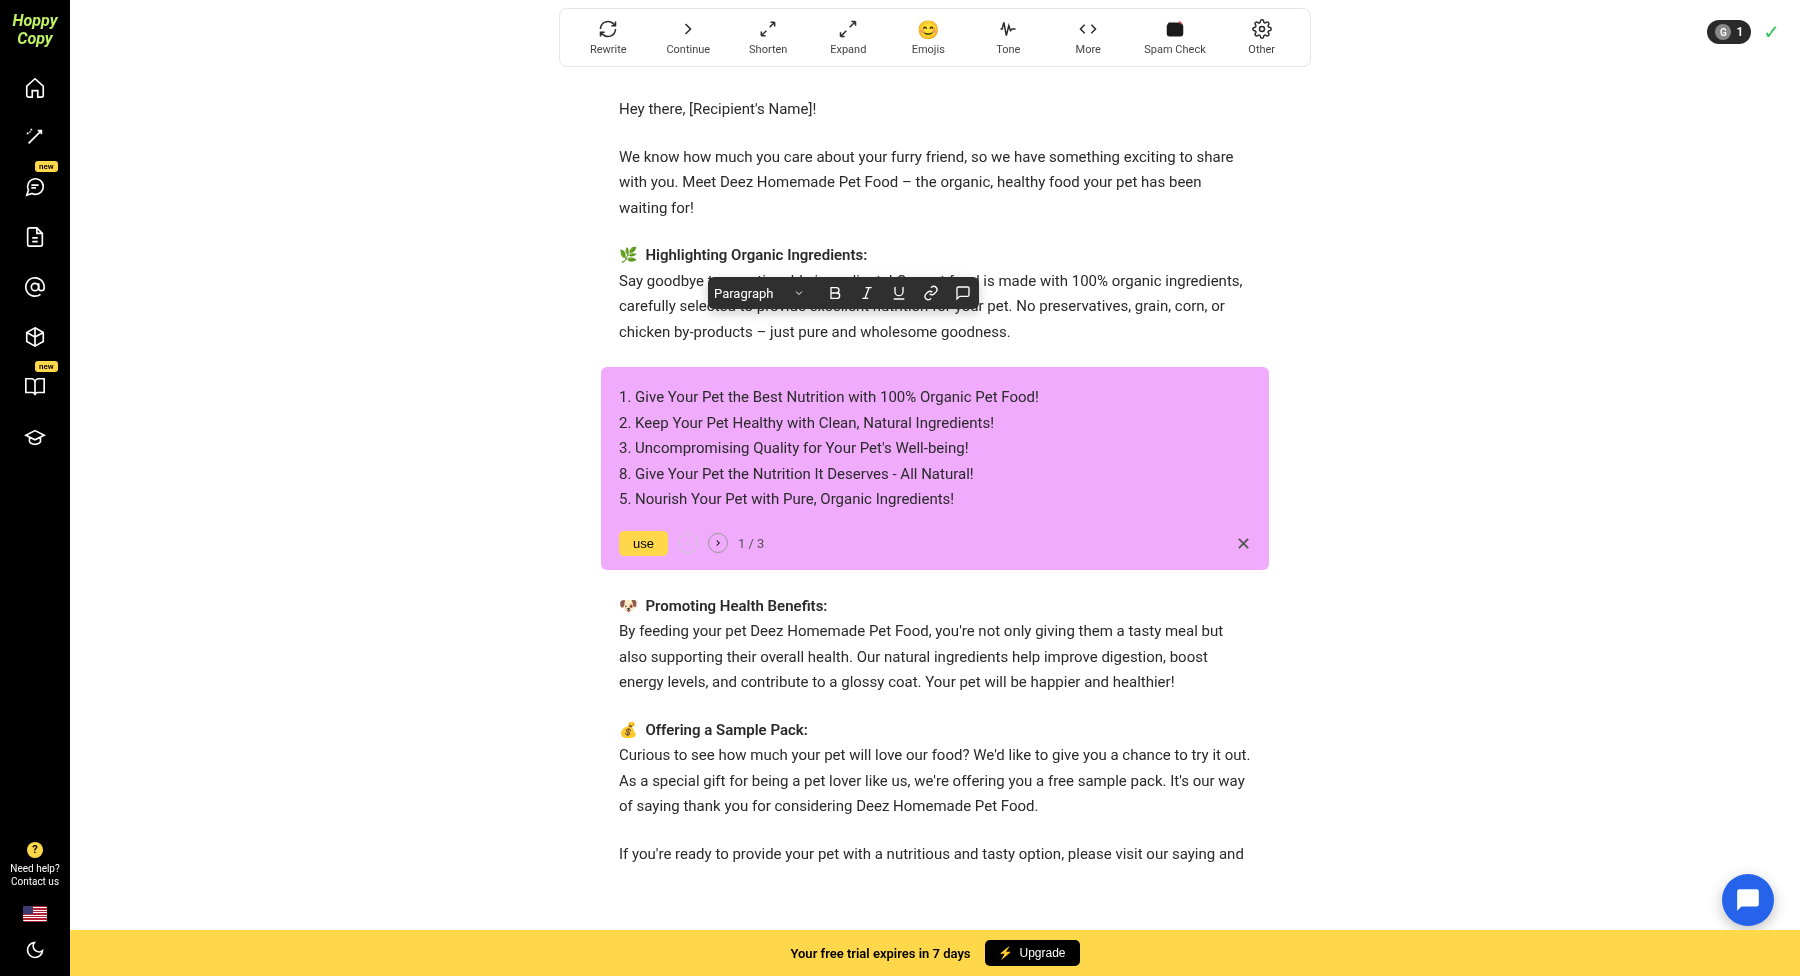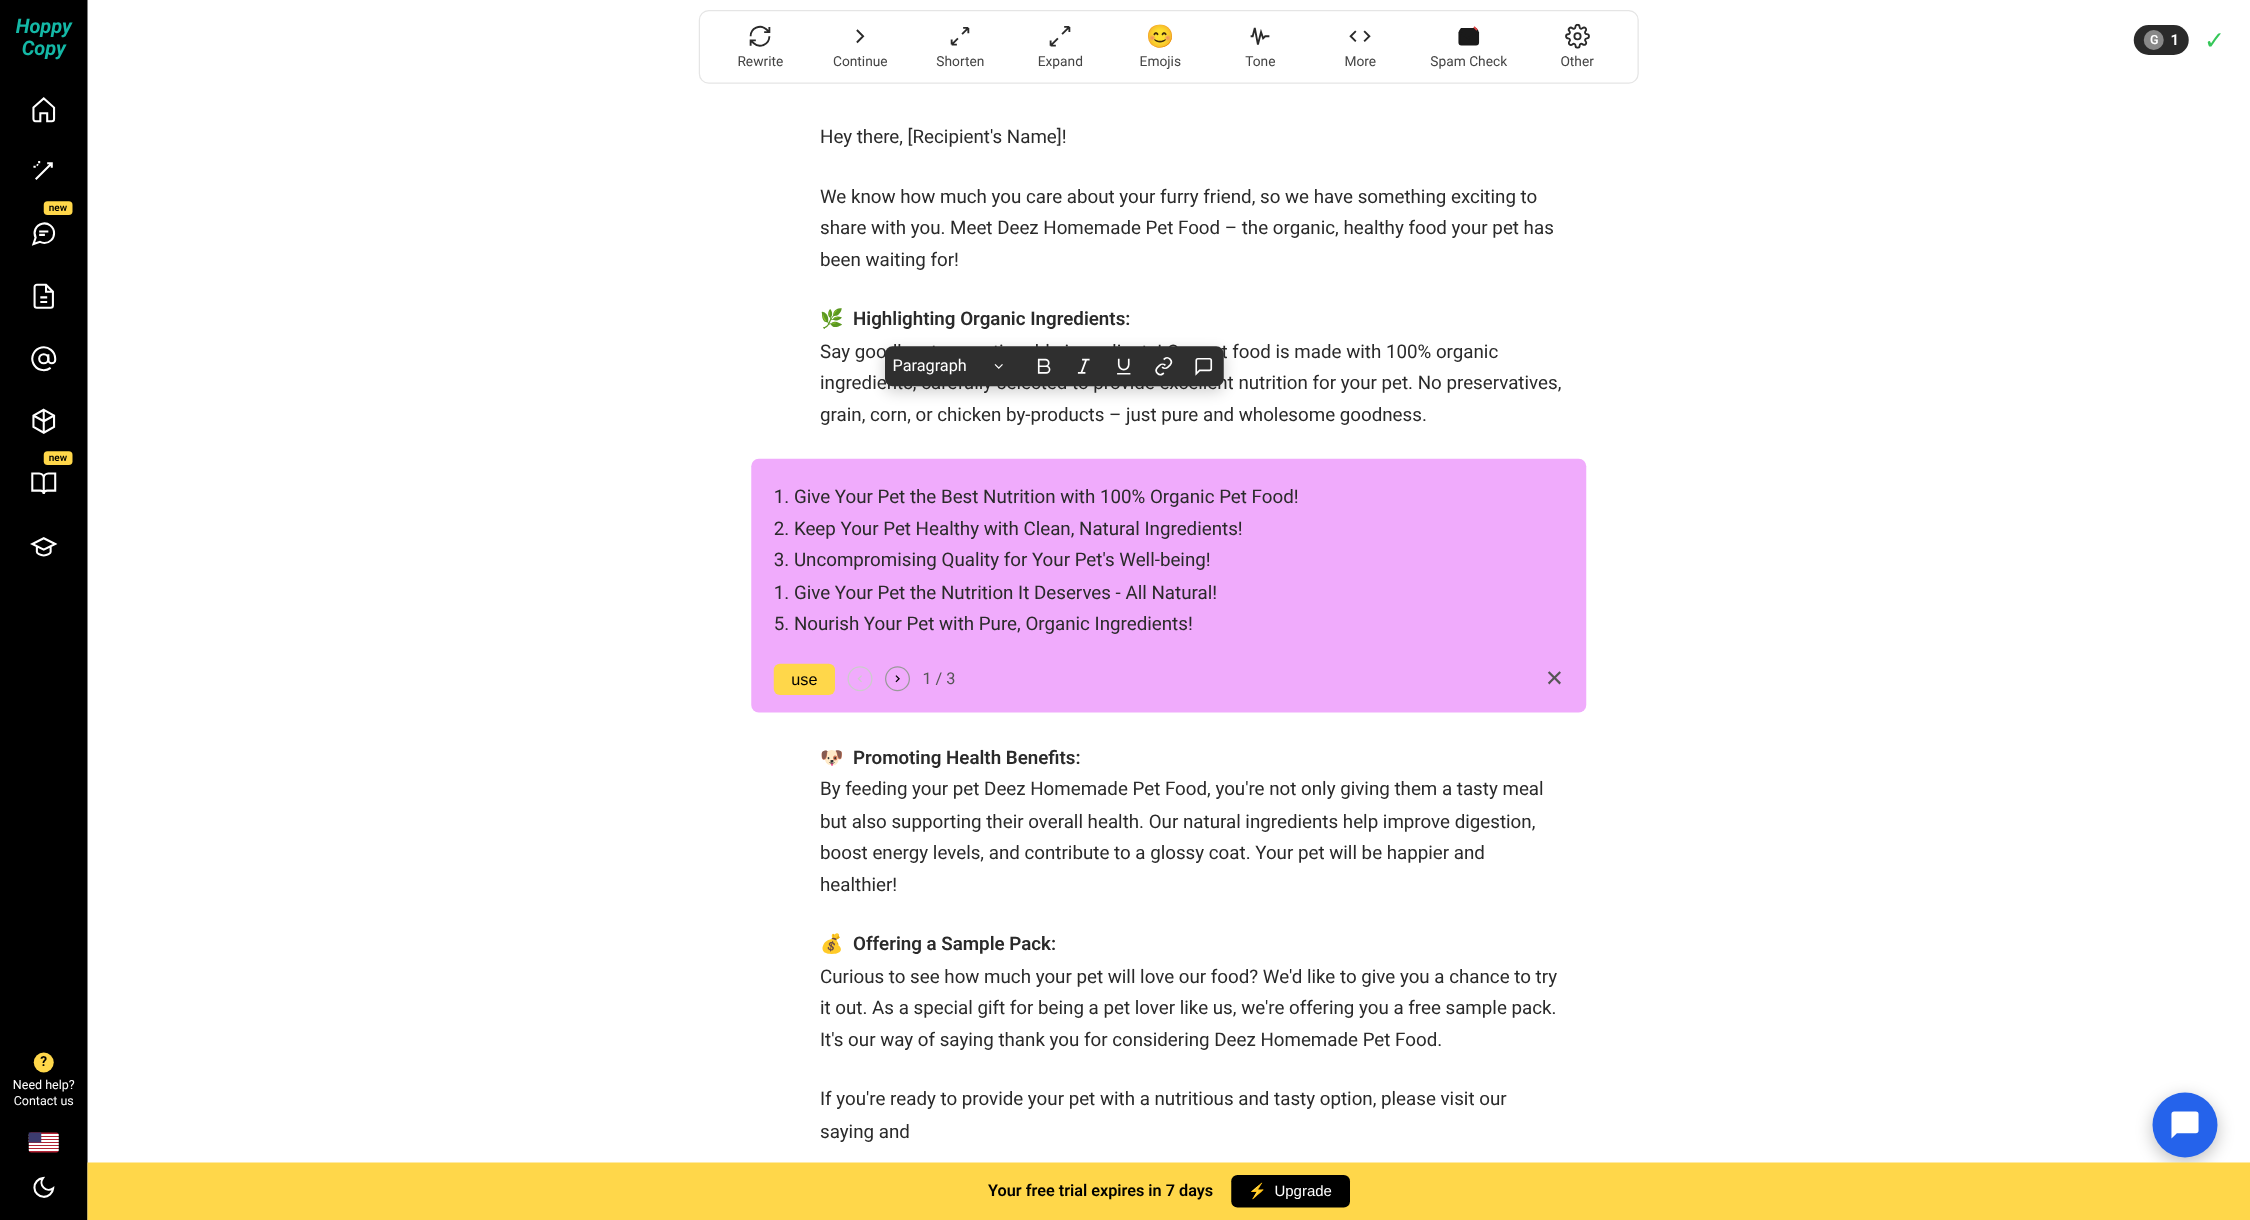--- a/index.html
+++ b/index.html
@@ -2,21 +2,21 @@
 <html><head>
 <meta charset="utf-8">
 <style>
 * { margin: 0; padding: 0; box-sizing: border-box; }
 body { font-family: -apple-system, BlinkMacSystemFont, "Segoe UI", Roboto, sans-serif; background: #fff; height: 100vh; overflow: hidden; }
 
 .app { display: flex; height: 100vh; }
 
 
 .sidebar { width: 70px; background: #000; display: flex; flex-direction: column; align-items: center; padding: 12px 0; position: relative; flex-shrink: 0; }
-.logo { color: #14b8a6; font-weight: 700; font-size: 16px; text-align: center; line-height: 1.1; margin-bottom: 28px; font-style: italic; }
+.logo { color: #bef264; font-weight: 700; font-size: 16px; text-align: center; line-height: 1.1; margin-bottom: 28px; font-style: italic; }
 .nav-items { display: flex; flex-direction: column; gap: 26px; align-items: center; }
 .nav-item { position: relative; color: #fff; cursor: pointer; width: 24px; height: 24px; display: flex; align-items: center; justify-content: center; }
 .nav-item svg { width: 22px; height: 22px; stroke: #fff; fill: none; stroke-width: 1.8; }
 .badge-new { position: absolute; top: -14px; left: 12px; background: #ffd74a; color: #000; font-size: 8px; font-weight: 600; padding: 1px 4px; border-radius: 3px; }
 
 .sidebar-bottom { margin-top: auto; display: flex; flex-direction: column; align-items: center; gap: 18px; }
 .help-area { text-align: center; color: #fff; font-size: 10px; line-height: 1.3; }
 .help-icon { width: 16px; height: 16px; border-radius: 50%; background: #ffd74a; color: #000; font-weight: bold; display: flex; align-items: center; justify-content: center; margin: 0 auto 4px; font-size: 11px; }
 .flag { width: 24px; height: 16px; background: linear-gradient(to bottom, #b22234 0%, #b22234 7.7%, #fff 7.7%, #fff 15.4%, #b22234 15.4%, #b22234 23%, #fff 23%, #fff 30.7%, #b22234 30.7%, #b22234 38.4%, #fff 38.4%, #fff 46%, #b22234 46%, #b22234 53.8%, #fff 53.8%, #fff 61.5%, #b22234 61.5%, #b22234 69.2%, #fff 69.2%, #fff 76.9%, #b22234 76.9%, #b22234 84.6%, #fff 84.6%, #fff 92.3%, #b22234 92.3%); position: relative; border-radius: 2px; }
 .flag::before { content: ''; position: absolute; top: 0; left: 0; width: 10px; height: 8px; background: #3c3b6e; }
@@ -34,21 +34,21 @@
 .tool-btn .label { font-size: 11px; color: #444; }
 
 .top-right { position: absolute; right: 20px; top: 20px; display: flex; align-items: center; gap: 12px; }
 .cred-badge { background: #2a2a2a; color: #fff; border-radius: 14px; padding: 4px 8px; display: flex; align-items: center; gap: 5px; font-size: 12px; font-weight: 600; }
 .cred-badge .g { width: 16px; height: 16px; border-radius: 50%; background: #888; display: flex; align-items: center; justify-content: center; font-size: 10px; }
 .check-ic { color: #35c759; font-size: 20px; }
 
 
 .editor { flex: 1; overflow-y: auto; padding: 30px 0 60px; display: flex; justify-content: center; }
 .editor-inner { width: 632px; }
-.para { font-size: 15px; line-height: 1.7; color: #2a2a2a; margin-bottom: 22px; margin-left: 37px; }
+.para { font-size: 15px; line-height: 1.7; color: #2a2a2a; margin-bottom: 22px; }
 .section-head { font-weight: 600; font-size: 15px; display: inline; }
 .emoji { margin-right: 4px; }
 
 
 .format-bar { position: absolute; left: 638px; top: 277px; background: #2f2f2f; border-radius: 6px; display: flex; align-items: center; padding: 6px 6px; gap: 12px; box-shadow: 0 4px 12px rgba(0,0,0,0.2); z-index: 10; }
 .format-bar .sel { background: transparent; color: #fff; border: none; font-size: 13px; display: flex; align-items: center; gap: 20px; cursor: pointer; padding-right: 8px; }
 .format-bar .fmt-btn { color: #fff; cursor: pointer; width: 20px; height: 20px; display: flex; align-items: center; justify-content: center; }
 .format-bar .fmt-btn svg { width: 16px; height: 16px; stroke: #fff; fill: none; stroke-width: 2; }
 
 
@@ -265,21 +265,21 @@
           <span class="emoji">🌿</span>
           <span class="section-head">Highlighting Organic Ingredients:</span><br>
           <span>Say goodbye to questionable ingredients! Our pet food is made with 100% organic ingredients, carefully selected to provide excellent nutrition for your pet. No preservatives, grain, corn, or chicken by-products – just pure and wholesome goodness.</span>
         </p>
 
         <div class="suggest-panel">
           <ul class="suggest-list">
             <li>1. Give Your Pet the Best Nutrition with 100% Organic Pet Food!</li>
             <li>2. Keep Your Pet Healthy with Clean, Natural Ingredients!</li>
             <li>3. Uncompromising Quality for Your Pet's Well-being!</li>
-            <li>1. Give Your Pet the Nutrition It Deserves - All Natural!</li>
+            <li>8. Give Your Pet the Nutrition It Deserves - All Natural!</li>
             <li>5. Nourish Your Pet with Pure, Organic Ingredients!</li>
           </ul>
           <div class="suggest-actions">
             <button class="use-btn">use</button>
             <div class="nav-circ disabled">
                 <svg viewBox="0 0 24 24">
                   <path d="M15 18l-6-6 6-6"></path>
                 </svg>
               </div>
             <div class="nav-circ">

